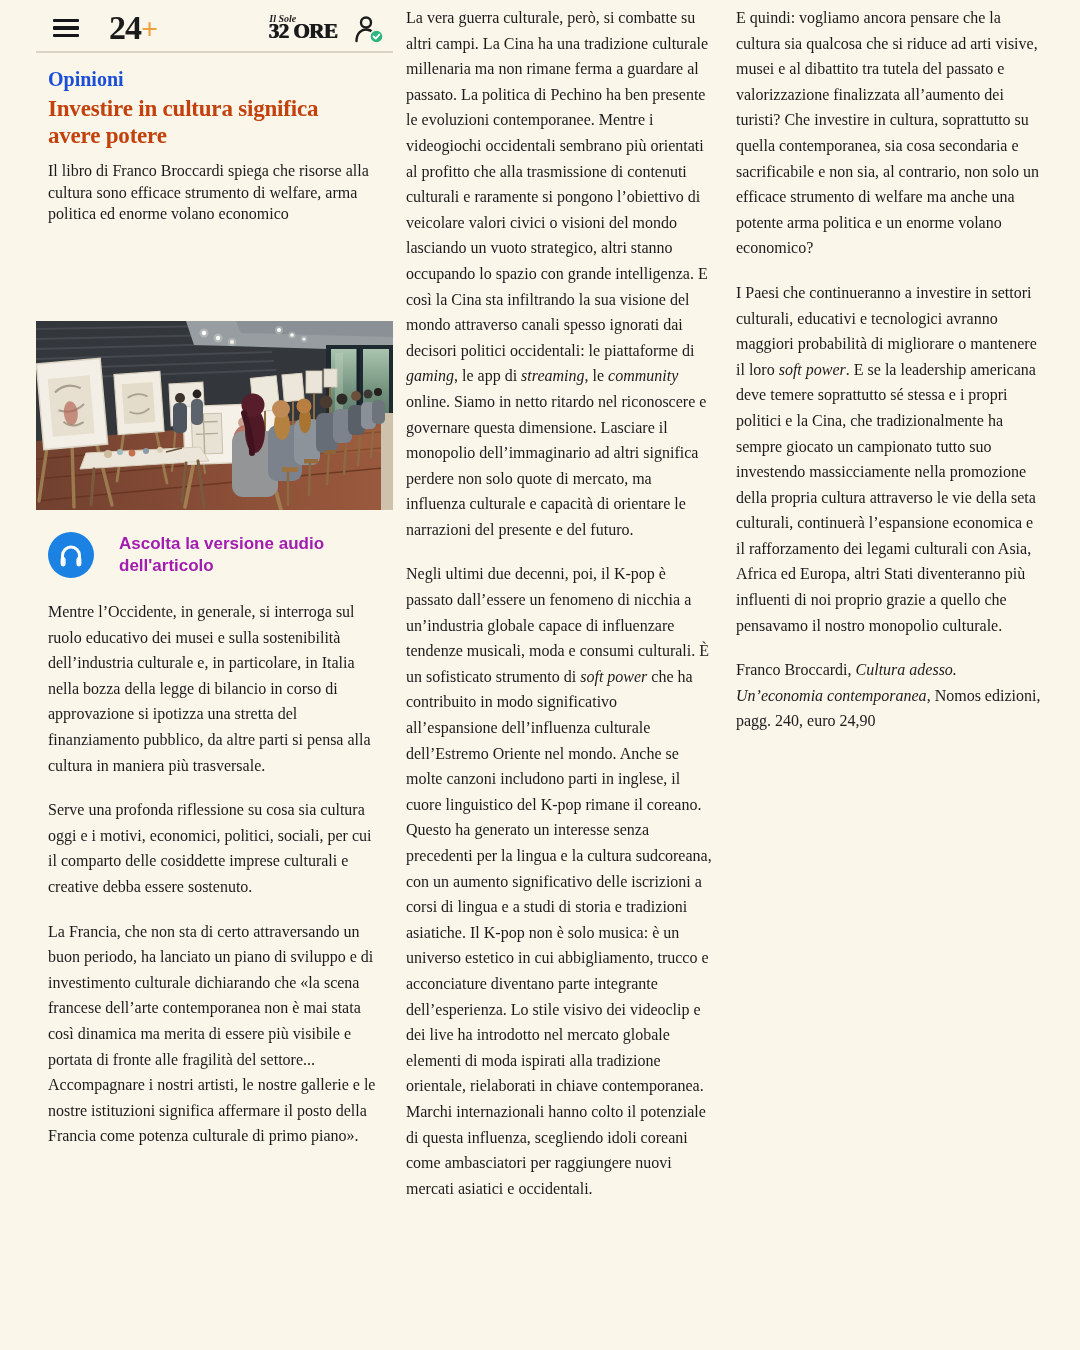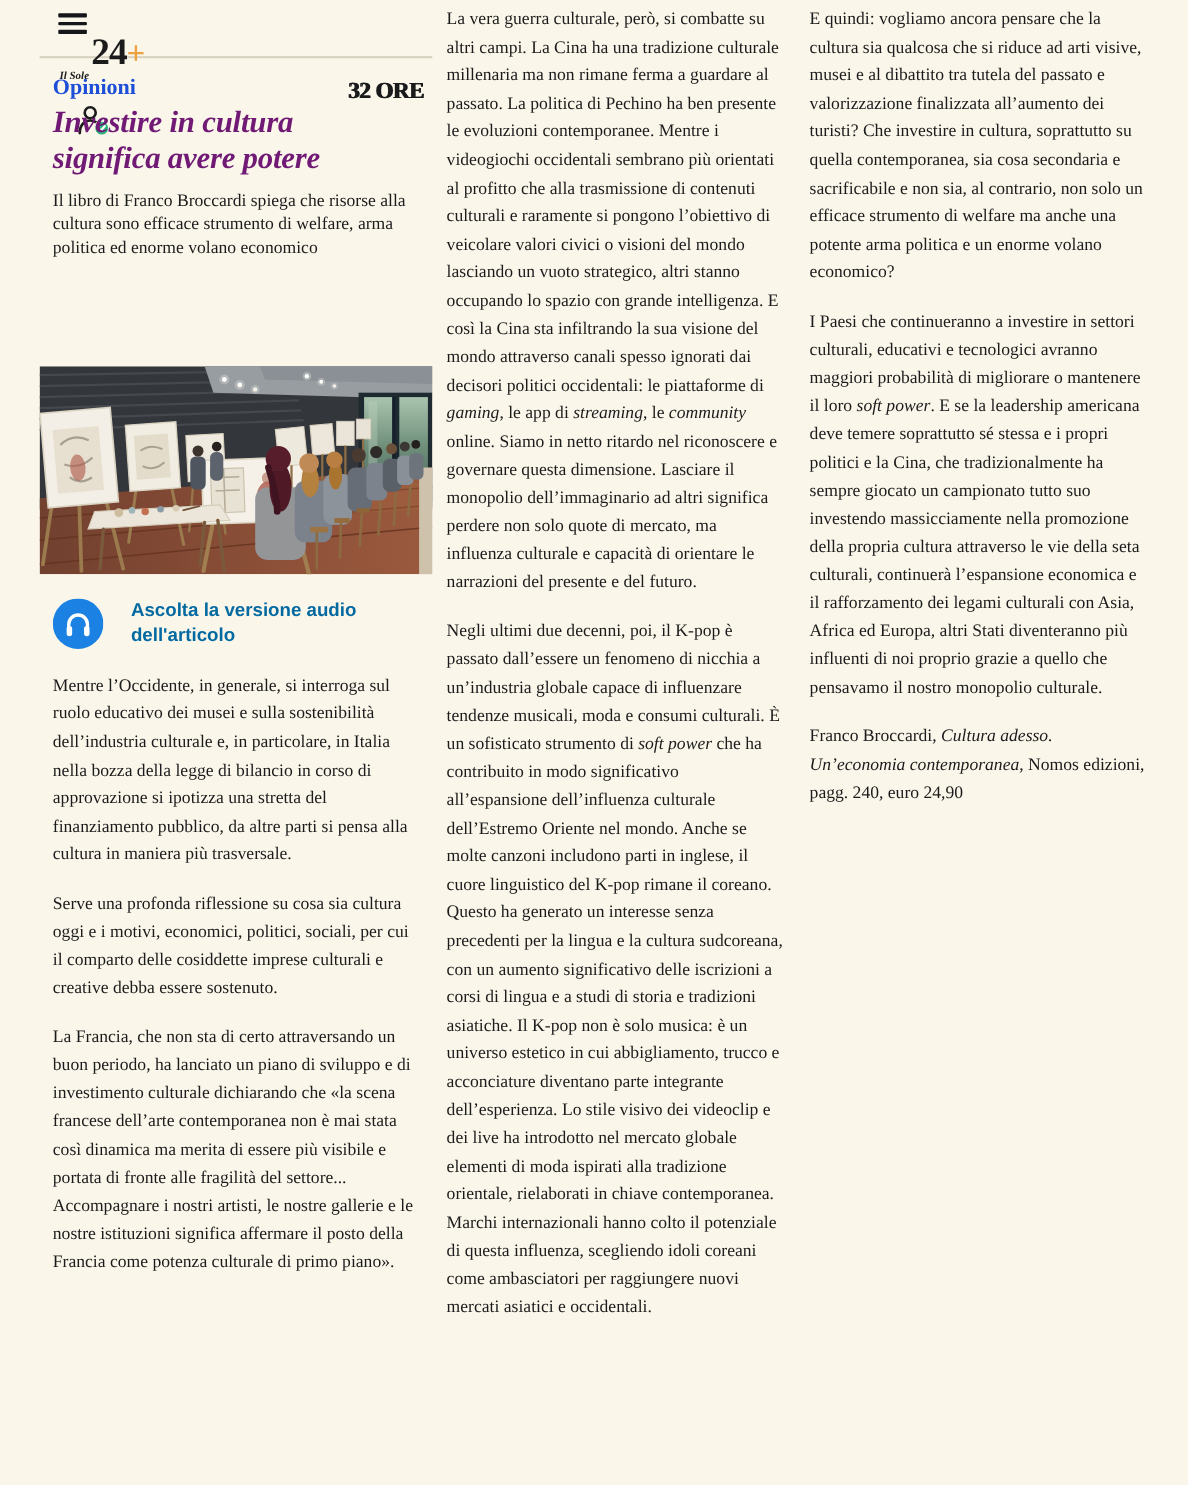--- a/index.html
+++ b/index.html
@@ -7,41 +7,41 @@
   body {
     background: #faf6ea;
     color: #1b1b1b;
     font-family: "Liberation Serif", serif;
     overflow: hidden;
   }
   .page { display: flex; padding: 4px 37px 0 36px; }
 
   
   .col-left { width: 357px; flex: none; }
-  .topbar { height: 40px; display: flex; padding: 8px 8px 0 17px; flex-direction: column; }
+  .topbar { height: 40px; display: flex; align-items: center; padding: 8px 8px 0 17px; }
   .hamburger { width: 26px; display: flex; flex-direction: column; gap: 4px; cursor: pointer; }
   .hamburger span { display: block; height: 3.6px; background: #14161a; border-radius: 1px; }
   .brand { margin-left: 30px; font-weight: 900; font-size: 34px; letter-spacing: -1px; line-height: 1; cursor: pointer; }
   .brand .plus { color: #eda23f; font-size: 30px; font-weight: 700; }
   .topbar-spacer { flex: 1; }
   .masthead { position: relative; cursor: pointer; line-height: 1; text-align: right; padding-top: 7px; }
   .masthead .small { position: absolute; top: 0px; left: 1px; font-size: 10px; font-weight: 700; font-style: italic; }
   .masthead .big { font-size: 21px; font-weight: 900; letter-spacing: -0.5px; text-shadow: 1px 0 0 #14161a; }
   .profile { margin-left: 15px; cursor: pointer; display: flex; }
   .divider { border-bottom: 2px solid #d9d3c4; margin-top: 7px; }
 
   .category { margin: 15px 12px 0 12px; font-size: 20px; font-weight: 700; color: #1d4ed8; }
-  .title { margin: 5px 12px 0 12px; max-width: 305px; font-size: 28px; font-weight: 800; line-height: 1.17; letter-spacing: -0.2px; color: #701a75; font-style: italic; }
+  .title { margin: 5px 12px 0 12px; max-width: 305px; font-size: 23px; font-weight: 800; line-height: 1.17; letter-spacing: -0.2px; color: #c2410c; }
   .standfirst { margin: 10px 12px 16px 12px; font-size: 16px; line-height: 1.36; }
 
   .hero { margin-top: 96px; width: 357px; height: 189px; display: block; }
 
   .audio-row { margin: 22px 0 0 12px; display: flex; align-items: center; gap: 25px; cursor: pointer; }
   .audio-btn { width: 46px; height: 46px; flex: none; display: flex; }
-  .audio-label { font-family: "Liberation Sans", sans-serif; font-weight: 700; font-size: 17px; line-height: 1.32; color: #0369a1; width: 218px; }
+  .audio-label { font-family: "Liberation Sans", sans-serif; font-weight: 700; font-size: 17px; line-height: 1.32; color: #a21caf; width: 218px; }
 
   
   .bodytext { font-size: 16px; line-height: 1.6; }
   .bodytext p { margin: 0; }
   .bodytext p + p { margin-top: 19px; }
   .bodytext em { font-style: italic; }
   .body-left { margin: 21px 12px 0 12px; }
 
   .col-mid { width: 306px; flex: none; margin-left: 13px; padding-top: 1px; }
   .col-right { width: 307px; flex: none; margin-left: 24px; padding-top: 1px; }

